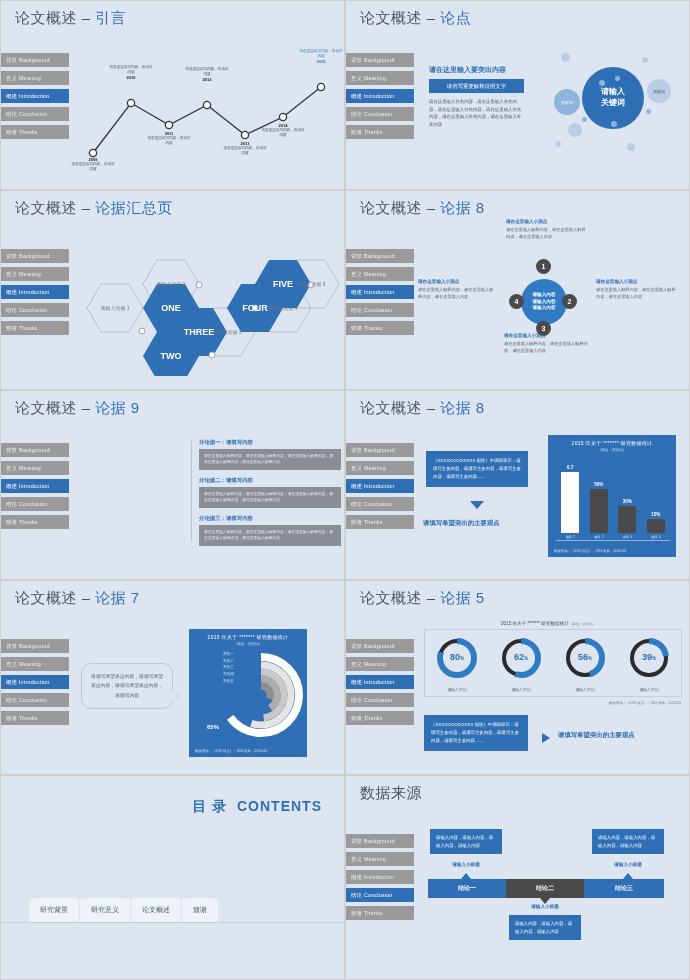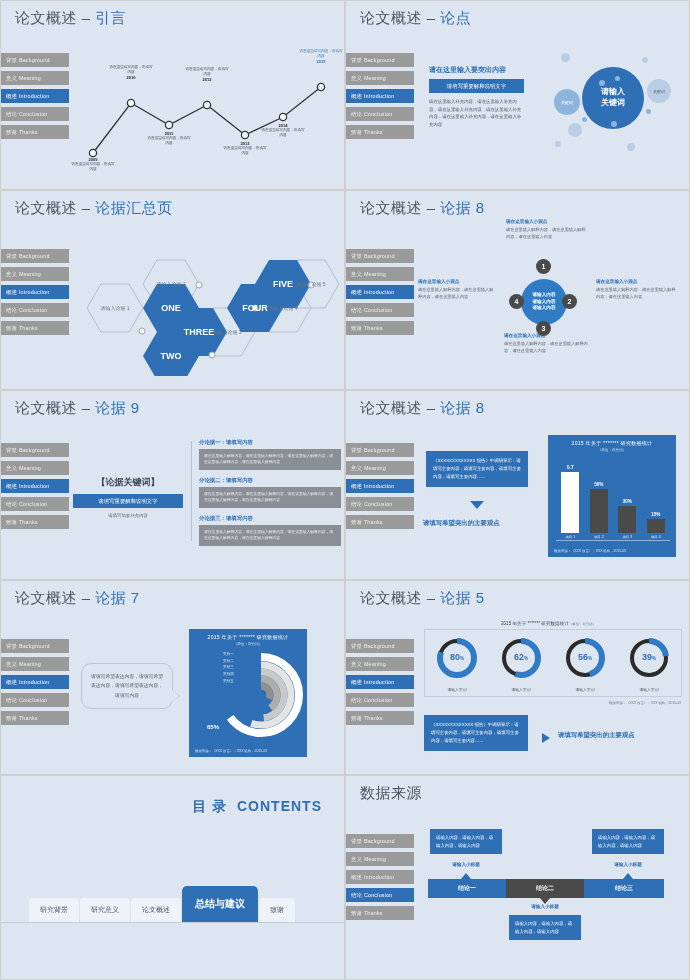--- a/index.html
+++ b/index.html
@@ -365,25 +365,20 @@
     <div class="title">
       <span>论文概述 – </span><span class="accent">论据 9</span>
     </div>
     <div class="sidebar">
       <div class="nav">背景 Background</div>
       <div class="nav">意义 Meaning</div>
       <div class="nav active">概述 Introduction</div>
       <div class="nav">结论 Conclusion</div>
       <div class="nav">致谢 Thanks</div>
     </div>
-    <div class="kw-box">
-      <div class="kw-t">【论据关键词】</div>
-      <div class="bluebar" style="margin-bottom:0;">请填写重要解释说明文字</div>
-      <div class="kw-note">请填写简要补充内容</div>
-    </div>
     <div class="vline"></div>
     <div class="arg" style="top:48px;">
       <div class="arg-h">分论据一：请填写内容</div>
       <div class="arg-b">请在这里输入解释内容，请在这里输入解释内容，请在这里输入解释内容，请在这里输入解释内容，请在这里输入解释内容</div>
     </div>
     <div class="arg" style="top:86px;">
       <div class="arg-h">分论据二：请填写内容</div>
       <div class="arg-b">请在这里输入解释内容，请在这里输入解释内容，请在这里输入解释内容，请在这里输入解释内容，请在这里输入解释内容</div>
     </div>
     <div class="arg" style="top:124px;">
@@ -532,21 +527,20 @@
 
   <div class="slide s-h205">
     <div class="toc-t">
       <span>目 录</span>&nbsp;&nbsp;<span>CONTENTS</span>
     </div>
     <div class="tab-rule"></div>
     <div class="tabs">
       <div class="tab">研究背景</div>
       <div class="tab">研究意义</div>
       <div class="tab">论文概述</div>
-      <div class="tab active">总结与建议</div>
       <div class="tab">致谢</div>
     </div>
   </div>
 
   <div class="slide s-h205">
     <div class="title">数据来源</div>
     <div class="sidebar" style="top:58px;">
       <div class="nav">背景 Background</div>
       <div class="nav">意义 Meaning</div>
       <div class="nav">概述 Introduction</div>

